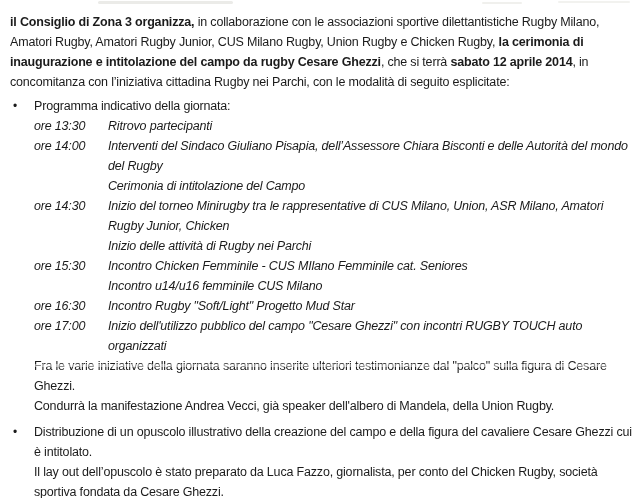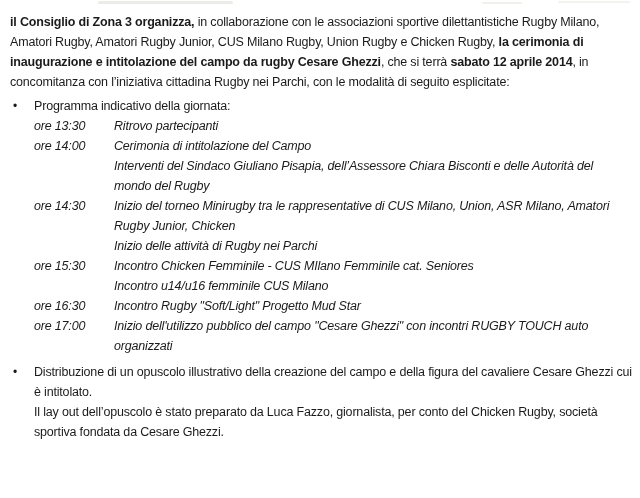--- a/index.html
+++ b/index.html
@@ -15,21 +15,21 @@
     filter:blur(0.24px);
   }
   .b { font-weight:bold; }
   .intro { margin:0 0 4px 0; }
   .bullet-block { display:flex; align-items:flex-start; }
   .bullet-block.second { margin-top:6px; }
   .bullet-glyph { flex:0 0 24px; width:24px; padding-left:3px; box-sizing:border-box; font-size:12px; }
   .bullet-content { flex:1 1 auto; min-width:0; }
   .sched-row { display:flex;font-style:italic; }
   .sched-time { flex:0 0 60px; width:60px; }
-  .sched-desc { flex:1 1 auto; min-width:0; margin-left:20px; }
+  .sched-desc { flex:1 1 auto; min-width:0; margin-left:14px; }
   .artifact { position:absolute; pointer-events:none; z-index:2; }
   .smudge-a { top:1px; left:98px; width:135px; height:3px; background:#ebebe8; border-radius:2px; }
   .smudge-b { top:2px; left:482px; width:40px; height:2px; background:#f0f0ed; border-radius:1px; }
   .smudge-c { top:1px; left:558px; width:72px; height:2px; background:#f2f2ef; border-radius:1px; }
   .streak-a { top:157px; left:0; width:640px; height:4px; background:rgba(255,255,255,0.55); }
   .streak-b { top:364px; left:0; width:640px; height:3px; background:rgba(255,255,255,0.5); }
 </style>
 </head>
 <body style="background: rgb(255, 255, 255);">
 
@@ -50,22 +50,22 @@
       <div class="schedule" id="schedule">
           <div class="sched-row">
             <div class="sched-time">ore 13:30</div>
             <div class="sched-desc">
               <div class="sched-line">Ritrovo partecipanti</div>
             </div>
           </div>
           <div class="sched-row">
             <div class="sched-time">ore 14:00</div>
             <div class="sched-desc">
+              <div class="sched-line">Interventi del Sindaco Giuliano Pisapia, dell’Assessore Chiara Bisconti e delle Autorità del mondo del Rugby</div>
               <div class="sched-line">Cerimonia di intitolazione del Campo</div>
-              <div class="sched-line">Interventi del Sindaco Giuliano Pisapia, dell’Assessore Chiara Bisconti e delle Autorità del mondo del Rugby</div>
             </div>
           </div>
           <div class="sched-row">
             <div class="sched-time">ore 14:30</div>
             <div class="sched-desc">
               <div class="sched-line">Inizio del torneo Minirugby tra le rappresentative di CUS Milano, Union, ASR Milano, Amatori Rugby Junior, Chicken</div>
               <div class="sched-line">Inizio delle attività di Rugby nei Parchi</div>
             </div>
           </div>
           <div class="sched-row">
@@ -81,20 +81,24 @@
               <div class="sched-line">Incontro Rugby "Soft/Light" Progetto Mud Star</div>
             </div>
           </div>
           <div class="sched-row">
             <div class="sched-time">ore 17:00</div>
             <div class="sched-desc">
               <div class="sched-line">Inizio dell'utilizzo pubblico del campo "Cesare Ghezzi" con incontri RUGBY TOUCH auto organizzati</div>
             </div>
           </div>
         </div>
+      <div class="notes" id="program-notes">
+          <div class="note">Fra le varie iniziative della giornata saranno inserite ulteriori testimonianze dal "palco" sulla figura di Cesare Ghezzi.</div>
+          <div class="note">Condurrà la manifestazione Andrea Vecci, già speaker dell'albero di Mandela, della Union Rugby.</div>
+        </div>
     </div>
   </div>
 
   <div class="bullet-block second">
     <span class="bullet-glyph">•</span>
     <div class="bullet-content" id="brochure">
         <div class="para">Distribuzione di un opuscolo illustrativo della creazione del campo e della figura del cavaliere Cesare Ghezzi cui è intitolato.</div>
         <div class="para">Il lay out dell’opuscolo è stato preparato da Luca Fazzo, giornalista, per conto del Chicken Rugby, società sportiva fondata da Cesare Ghezzi.</div>
       </div>
   </div>

